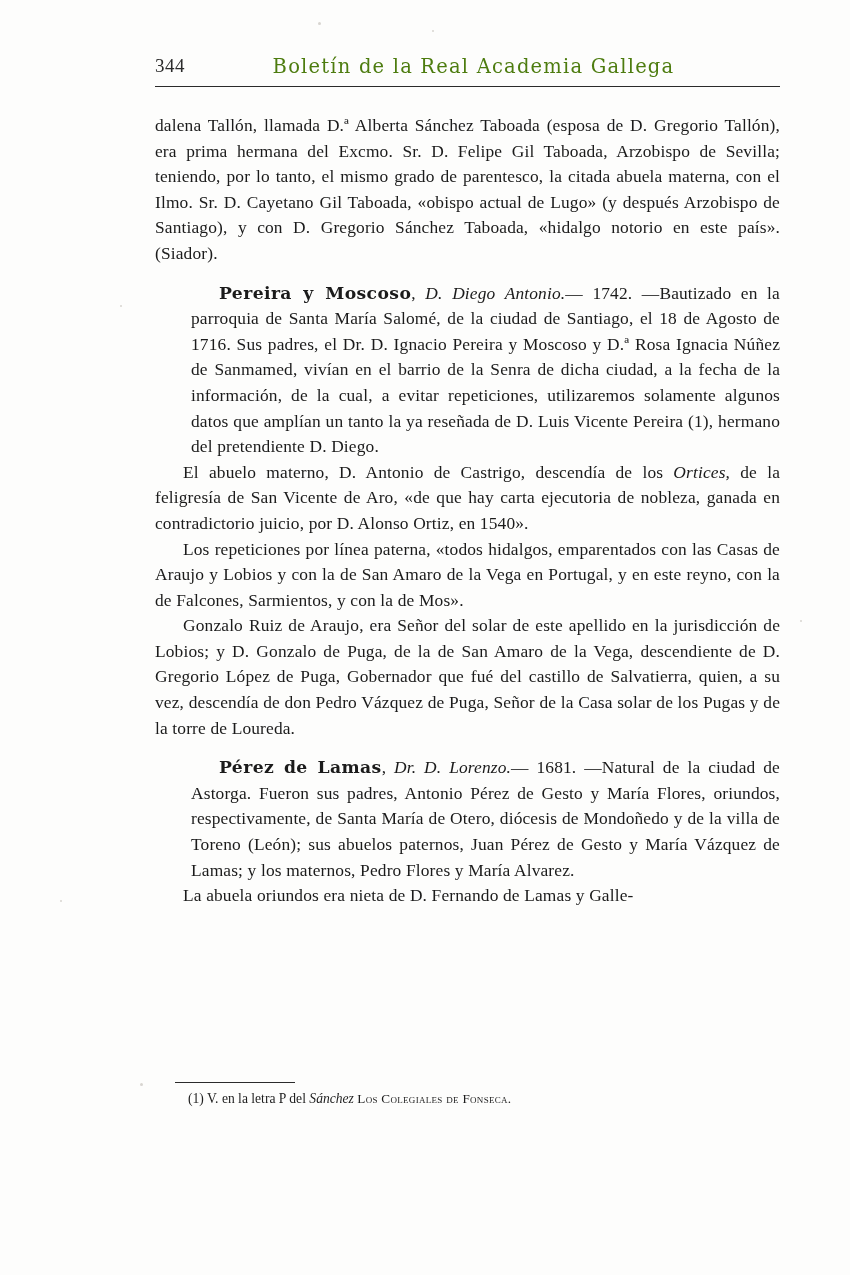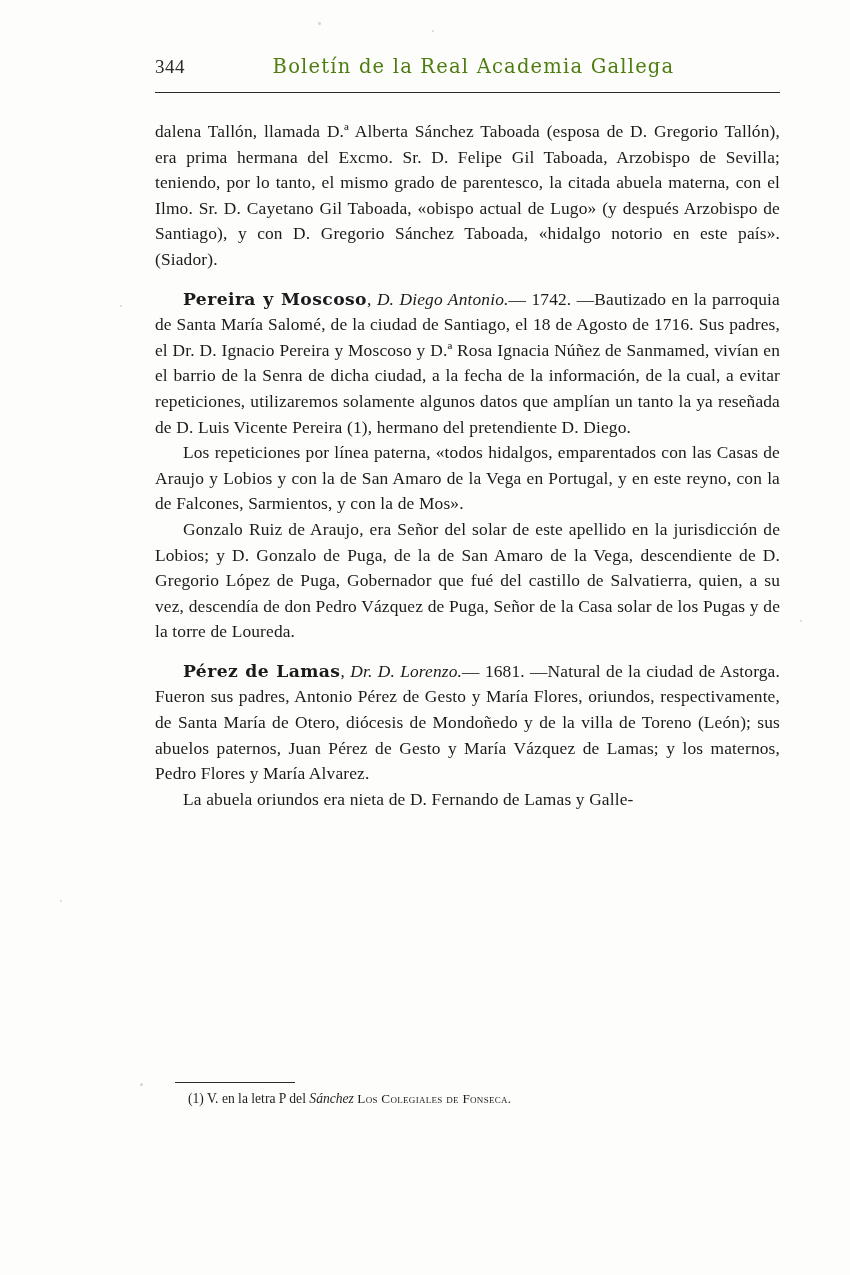--- a/index.html
+++ b/index.html
@@ -30,24 +30,24 @@
     opacity: .55;
   }
   .content {
     position: absolute;
     left: 155px;
     top: 55px;
     width: 625px;
   }
   .header-row {
     display: flex;
-    align-items: center;
+    align-items: flex-start;
     justify-content: flex-start;
     border-bottom: 1.5px solid #2a2a2a;
-    padding-bottom: 14px;
+    padding-bottom: 8px;
   }
   .folio {
     font-family: "Liberation Serif", serif;
     font-size: 19px;
     letter-spacing: .5px;
     color: #2b2b2b;
     width: 52px;
   }
   .running-title {
     font-family: "DejaVu Serif", serif;
@@ -67,21 +67,21 @@
     text-align: justify;
     color: #1b1b1b;
     letter-spacing: .15px;
   }
   .para {
     margin: 0 0 0 0;
     text-indent: 28px;
   }
   .para.noindent { text-indent: 0; margin-top: 16px; }
   .para + .para { margin-top: 0px; }
-  .para.spaced { margin-top: 14px; }
+  .para.spaced { margin-top: 14px; margin-left: 36px; }
   .entry-name {
     font-family: "DejaVu Serif", serif;
     font-weight: 700;
     font-size: 17.2px;
     letter-spacing: .4px;
   }
   .ital { font-style: italic; }
   .footnote-rule {
     position: absolute;
     left: 175px;
@@ -122,20 +122,21 @@
       <div class="folio">344</div>
       <div class="running-title">Boletín de la Real Academia Gallega</div>
     </div>
 
     <div class="body">
 
       <p class="para noindent">dalena Tallón, llamada D.ª Alberta Sánchez Taboada (esposa de D. Gregorio Tallón), era prima hermana del Excmo. Sr. D. Felipe Gil Taboada, Arzobispo de Sevilla; teniendo, por lo tanto, el mismo grado de parentesco, la citada abuela materna, con el Ilmo. Sr. D. Cayetano Gil Taboada, «obispo actual de Lugo» (y después Arzobispo de Santiago), y con D. Gregorio Sánchez Taboada, «hidalgo notorio en este país». (Siador).</p>
 
       <p class="para spaced"><span class="entry-name">Pereira y Moscoso</span><span>, </span><span class="ital">D. Diego Antonio.</span><span>— 1742. —</span><span>Bautizado en la parroquia de Santa María Salomé, de la ciudad de Santiago, el 18 de Agosto de 1716. Sus padres, el Dr. D. Ignacio Pereira y Moscoso y D.ª Rosa Ignacia Núñez de Sanmamed, vivían en el barrio de la Senra de dicha ciudad, a la fecha de la información, de la cual, a evitar repeticiones, utilizaremos solamente algunos datos que amplían un tanto la ya reseñada de D. Luis Vicente Pereira (1), hermano del pretendiente D. Diego.</span></p>
 
+      <p class="para"><span>El abuelo materno, D. Antonio de Castrigo, descendía de los </span><span class="ital">Ortices,</span><span> de la feligresía de San Vicente de Aro, «de que hay carta ejecutoria de nobleza, ganada en contradictorio juicio, por D. Alonso Ortiz, en 1540».</span></p>
 
       <p class="para">Los repeticiones por línea paterna, «todos hidalgos, emparentados con las Casas de Araujo y Lobios y con la de San Amaro de la Vega en Portugal, y en este reyno, con la de Falcones, Sarmientos, y con la de Mos».</p>
 
       <p class="para">Gonzalo Ruiz de Araujo, era Señor del solar de este apellido en la jurisdicción de Lobios; y D. Gonzalo de Puga, de la de San Amaro de la Vega, descendiente de D. Gregorio López de Puga, Gobernador que fué del castillo de Salvatierra, quien, a su vez, descendía de don Pedro Vázquez de Puga, Señor de la Casa solar de los Pugas y de la torre de Loureda.</p>
 
       <p class="para spaced"><span class="entry-name">Pérez de Lamas</span><span>, </span><span class="ital">Dr. D. Lorenzo.</span><span>— 1681. —</span><span>Natural de la ciudad de Astorga. Fueron sus padres, Antonio Pérez de Gesto y María Flores, oriundos, respectivamente, de Santa María de Otero, diócesis de Mondoñedo y de la villa de Toreno (León); sus abuelos paternos, Juan Pérez de Gesto y María Vázquez de Lamas; y los maternos, Pedro Flores y María Alvarez.</span></p>
 
       <p class="para">La abuela oriundos era nieta de D. Fernando de Lamas y Galle-</p>
 
     </div>

